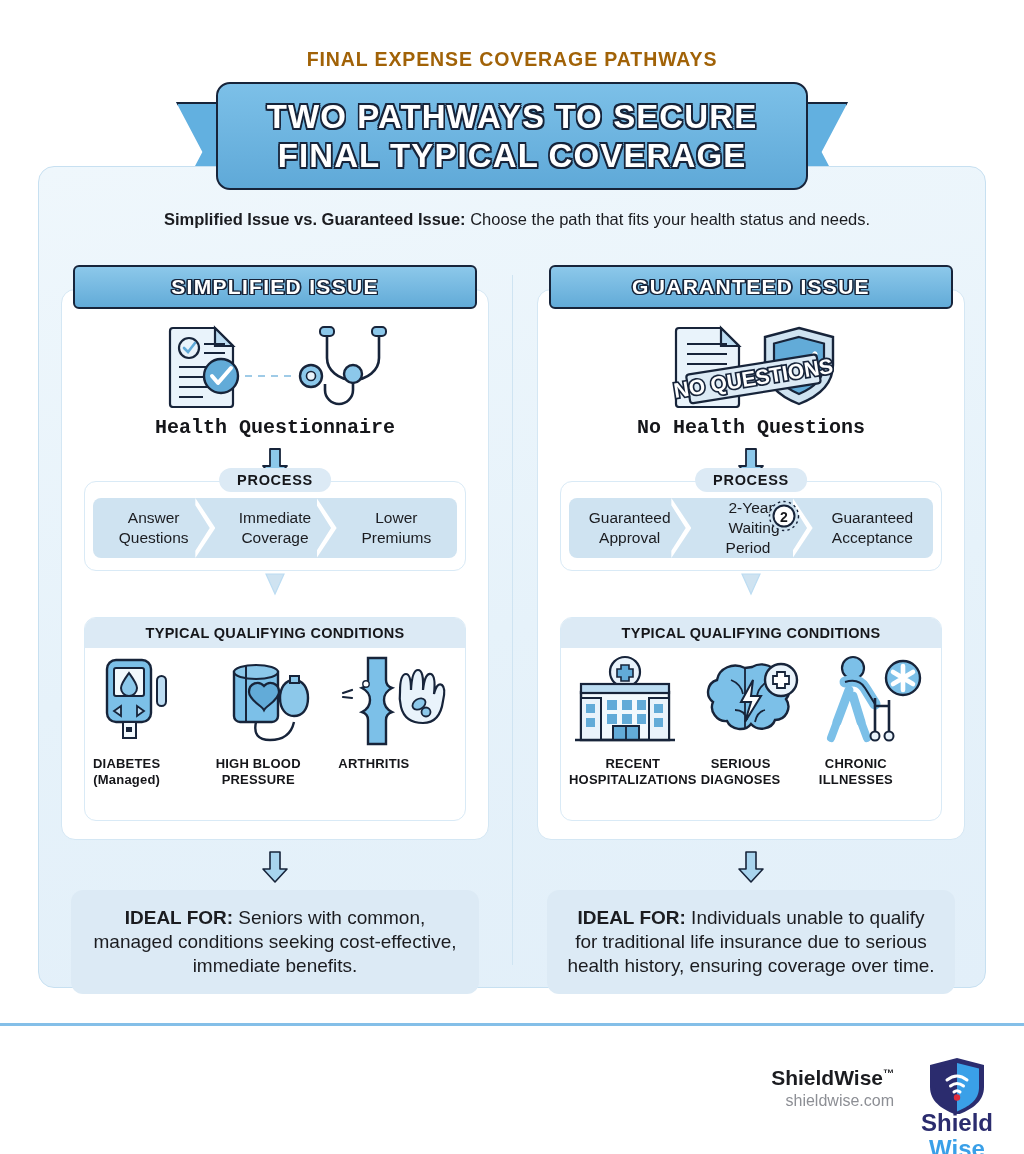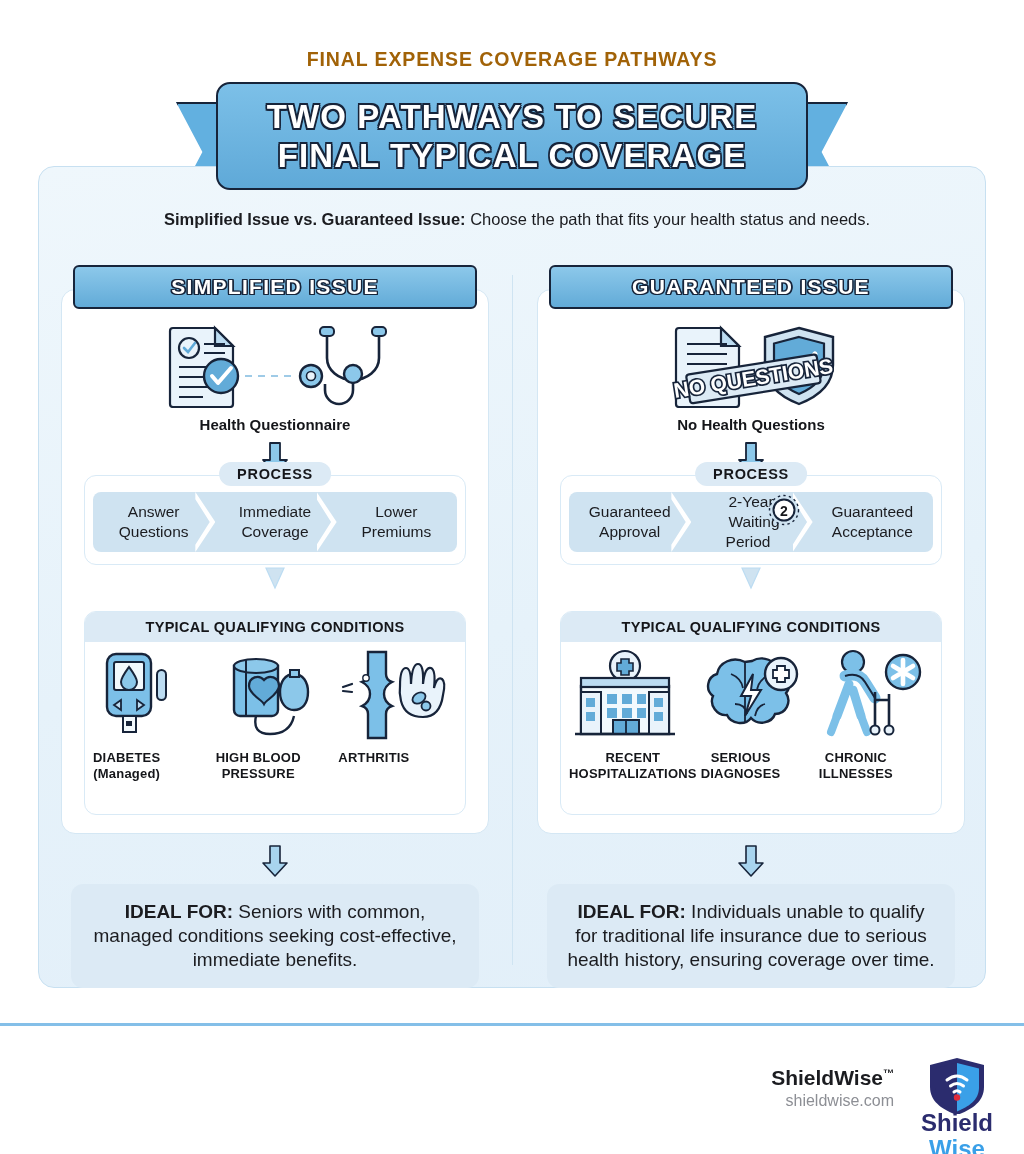--- a/index.html
+++ b/index.html
@@ -105,21 +105,21 @@
   .card {
     position: relative; margin-top: -20px;
     background: #ffffff;
     border: 1px solid #d4e7f4; border-radius: 14px;
     padding: 34px 12px 18px;
   }
 
   
   .hero { text-align: center; }
   .hero-svg { display: block; margin: 0 auto; }
-  .hero-label { margin-top: 8px; font-size: 15px; font-weight: bold; color: #15161a; }
+  .hero-label { margin-top: 8px; font-size: 20px; font-weight: bold; color: #15161a; font-family: Liberation Mono, monospace; }
 
   .down-arrow { display: block; margin: 8px auto 0; }
 
   
   .process-box {
     position: relative; margin: 0 10px;
     border: 1px solid #d9eaf6; border-radius: 12px;
     padding: 16px 8px 12px;
   }
   .process-pill {

